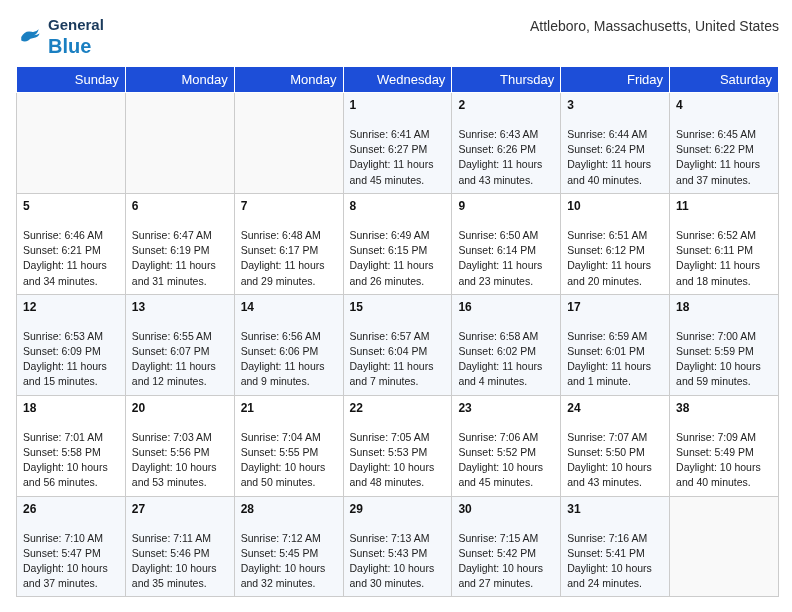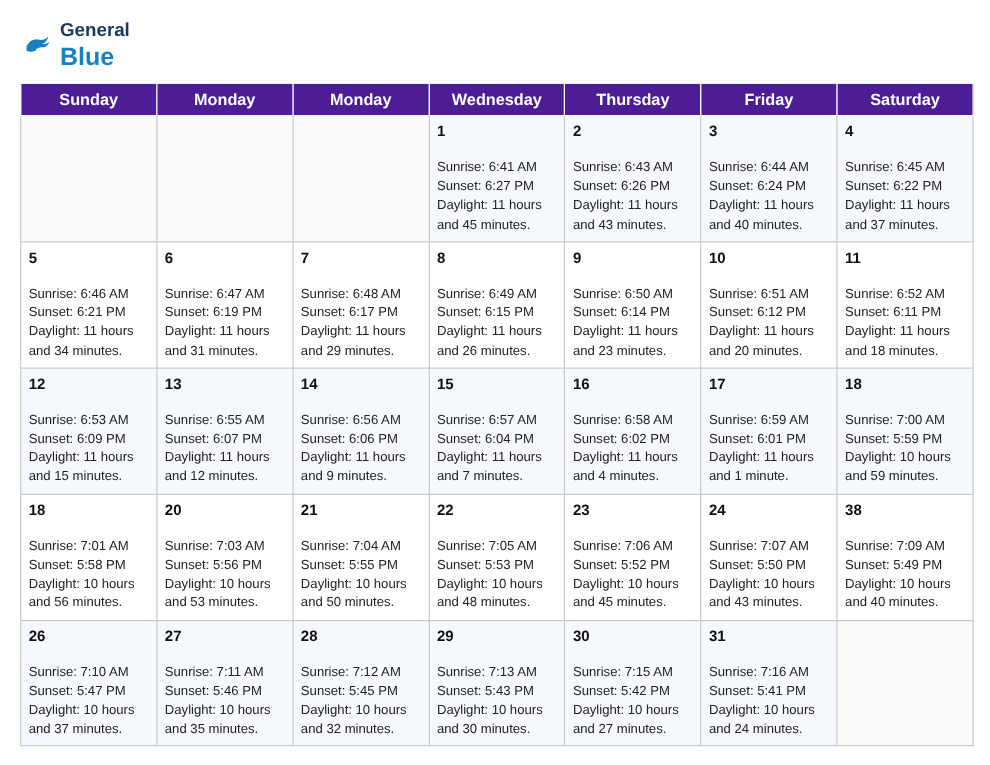--- a/index.html
+++ b/index.html
@@ -42,26 +42,26 @@
       font-size: 14px;
       color: #333;
       margin-top: 2px;
     }
     table {
       width: 100%;
       border-collapse: collapse;
       table-layout: fixed;
     }
     thead th {
-      background-color: #4c1d95;
+      background-color: #1d4ed8;
       color: #fff;
-      text-align: center;
+      text-align: right;
       padding: 5px 6px;
       font-size: 13px;
-      font-weight: bold;
+      font-weight: normal;
       border: 1px solid #fff;
     }
     tbody td {
       border: 1px solid #ccc;
       vertical-align: top;
       padding: 5px 6px;
       font-size: 10.5px;
       color: #222;
       height: 90px;
       background: #fff;
@@ -98,20 +98,21 @@
       <svg class="logo-bird" viewBox="0 0 32 32" xmlns="http://www.w3.org/2000/svg">
 
         <path d="M6 16 Q10 8 18 10 Q22 11 26 7 Q24 13 20 14 Q24 14 27 12 Q25 17 20 17 Q16 17 14 20 Q10 22 6 20 Z" fill="#1a7fc1"></path>
       </svg>
       <div>
         <div style="font-size:15px;font-weight:bold;color:#1a3a5c;line-height:1.2;">General</div>
         <div style="font-size:20px;font-weight:bold;color:#1a7fc1;line-height:1.2;">Blue</div>
       </div>
     </div>
     <div class="title-section">
+      <div class="location-title">Attleboro, Massachusetts, United States</div>
     </div>
   </div>
 
   <table>
     <thead>
       <tr id="weekday-header">
       <th>Sunday</th>
           <th>Monday</th>
           <th>Monday</th>
           <th>Wednesday</th>

